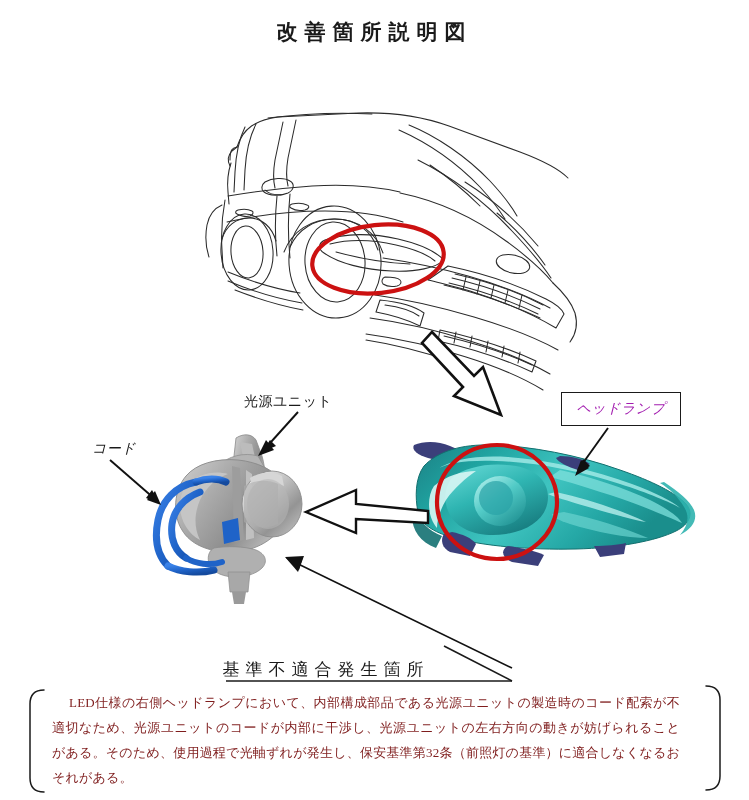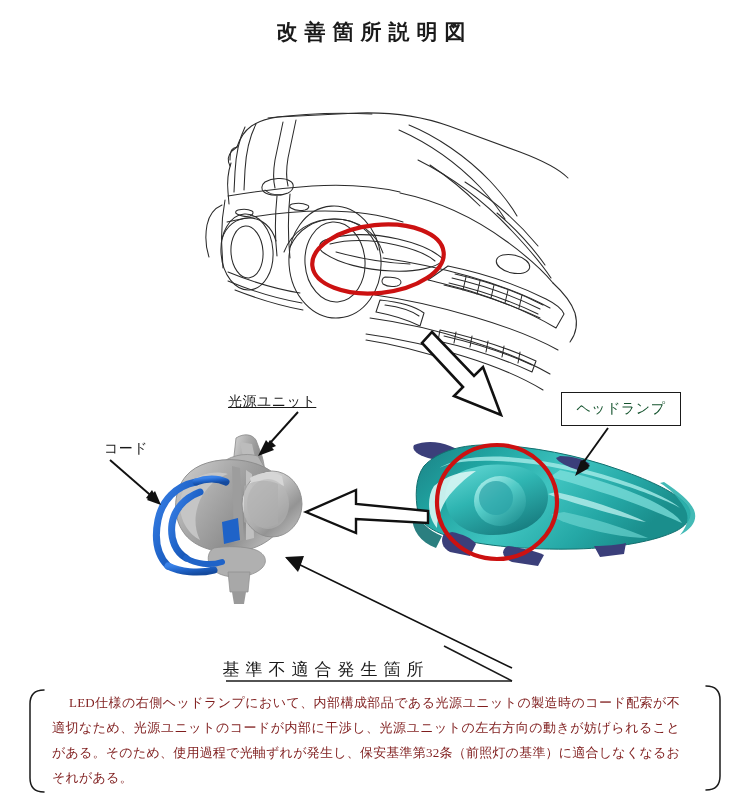--- a/index.html
+++ b/index.html
@@ -42,40 +42,41 @@
   }
 
   
   .label-text {
     position: absolute;
     font-size: 14px;
     color: #1a1a1a;
     white-space: nowrap;
     letter-spacing: 0.5px;
   }
-  #label-light-source-unit { left: 228px; top: 393px; text-decoration: underline; }
-  #label-cord { left: 104px; top: 440px; }
+  #label-light-source-unit { left: 244px; top: 393px; }
+  #label-cord { left: 92px; top: 440px; font-style: italic; }
 
   #headlamp-callout-box {
     position: absolute;
     left: 561px;
     top: 392px;
     width: 118px;
     height: 32px;
     border: 1.6px solid #1a1a1a;
     background: #ffffff;
     display: flex;
     align-items: center;
     justify-content: center;
   }
   #headlamp-callout-box .label-inner {
     font-size: 14px;
-    color: #14532d;
+    color: #a21caf;
     letter-spacing: 0.5px;
     white-space: nowrap;
+    font-style: italic;
   }
 
   
   #defect-heading-wrap {
     position: absolute;
     left: 0;
     top: 658px;
     width: 652px;
     text-align: center;
   }

